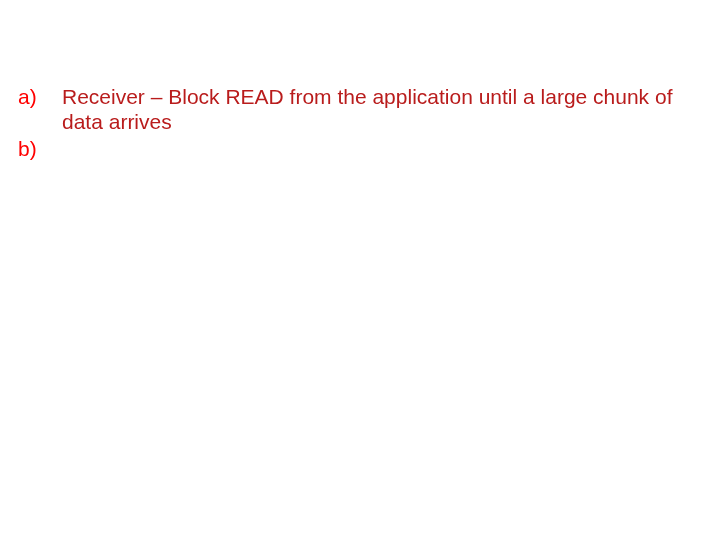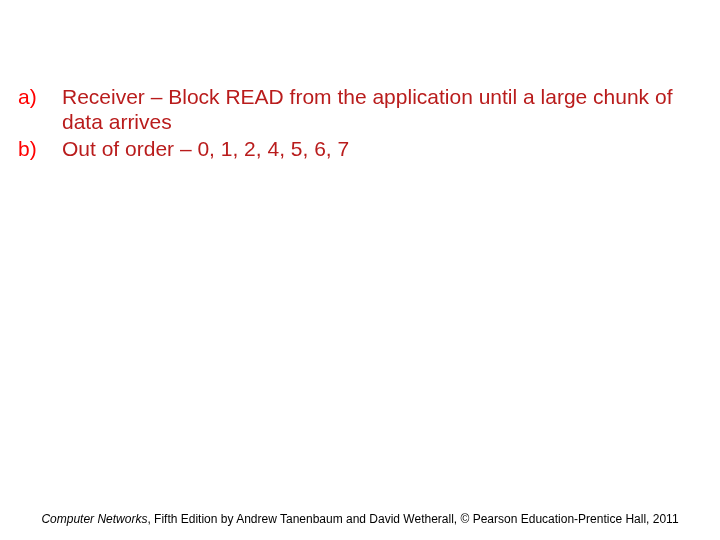--- a/index.html
+++ b/index.html
@@ -59,19 +59,15 @@
 <body>
 
 <div class="slide">
   <div class="content">
     <div class="row">
       <div class="marker">a)</div>
       <div class="text">Receiver – Block READ from the application until a large chunk of data arrives</div>
     </div>
     <div class="row">
       <div class="marker">b)</div>
-      <div class="text">Out of order – 0, 1, 2, 4, 5, 6, 7</div>
     </div>
-  </div>
-  <div class="footer">
-    <span class="book">Computer Networks</span><span>, Fifth Edition by Andrew Tanenbaum and David Wetherall, © Pearson Education-Prentice Hall, 2011</span>
   </div>
 </div>
 
 </body></html>

